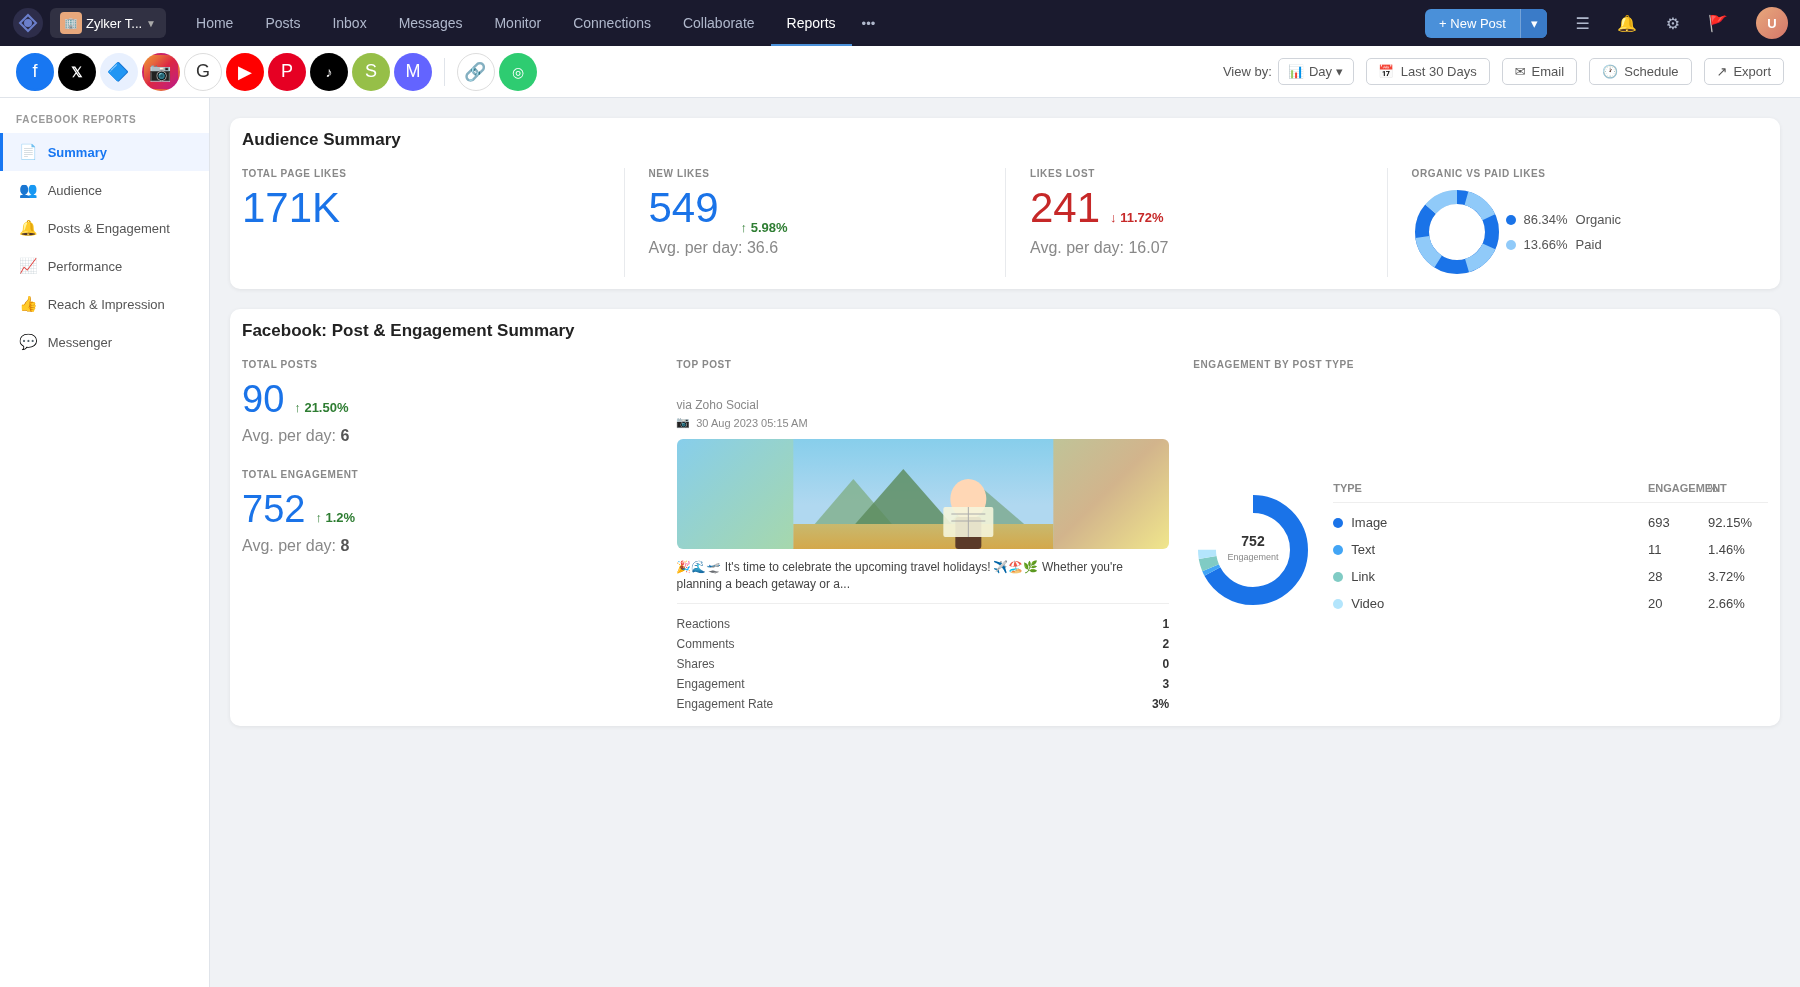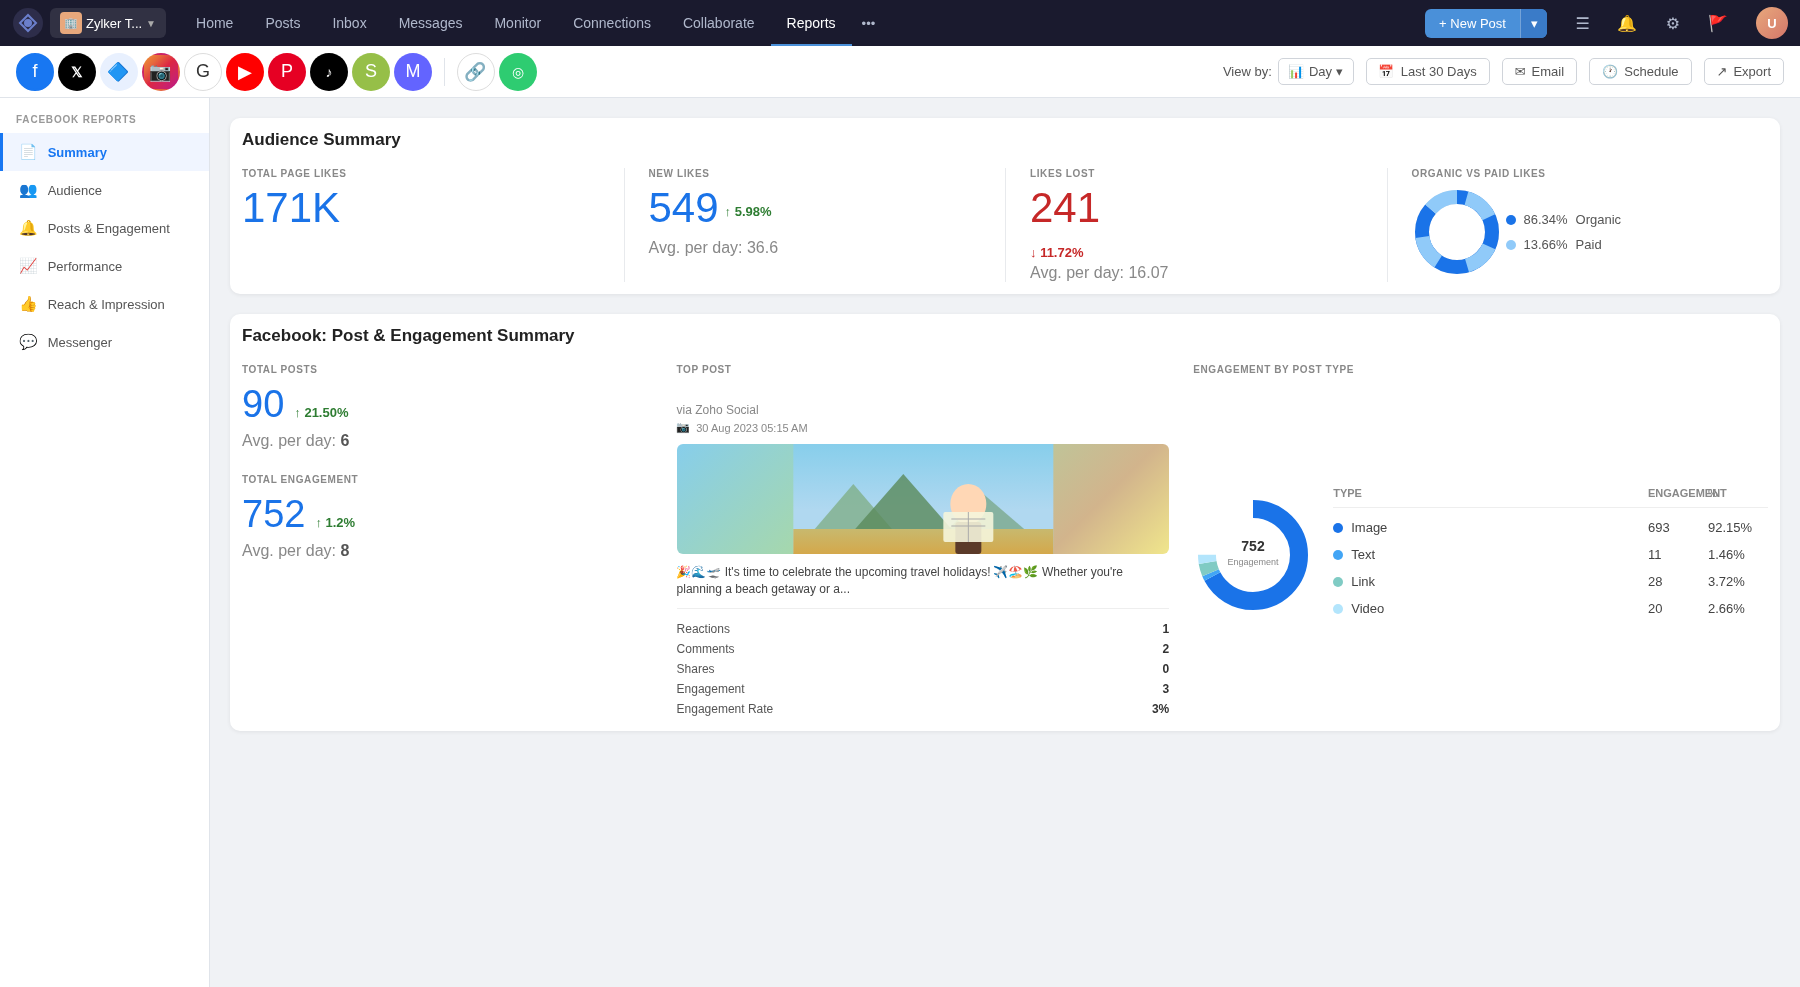--- a/index.html
+++ b/index.html
@@ -268,30 +268,30 @@
       <div class="card-title">Audience Summary</div>
       <div class="audience-grid">
 
         <div class="audience-metric">
           <div class="metric-label">TOTAL PAGE LIKES</div>
           <div class="metric-value">171K</div>
         </div>
 
         <div class="audience-metric">
           <div class="metric-label">NEW LIKES</div>
-          <div style="display:flex;align-items:center;gap:6px;">
+          <div style="display:flex;align-items:flex-end;gap:22px;">
             <div class="metric-value">549</div>
             <span class="metric-change-up arrow-up">5.98%</span>
           </div>
           <div class="metric-avg">Avg. per day: 36.6</div>
         </div>
 
         <div class="audience-metric">
           <div class="metric-label">LIKES LOST</div>
-          <div style="display:flex;align-items:baseline;gap:10px;flex-direction:column;">
+          <div style="display:flex;align-items:baseline;gap:10px;">
             <div class="metric-value" style="color:#c62828;">241</div>
             <span class="metric-change-down arrow-down">11.72%</span>
           </div>
           <div class="metric-avg">Avg. per day: 16.07</div>
         </div>
 
         <div class="audience-metric">
           <div class="metric-label">ORGANIC VS PAID LIKES</div>
           <div class="organic-paid">
             <div class="donut-container">

